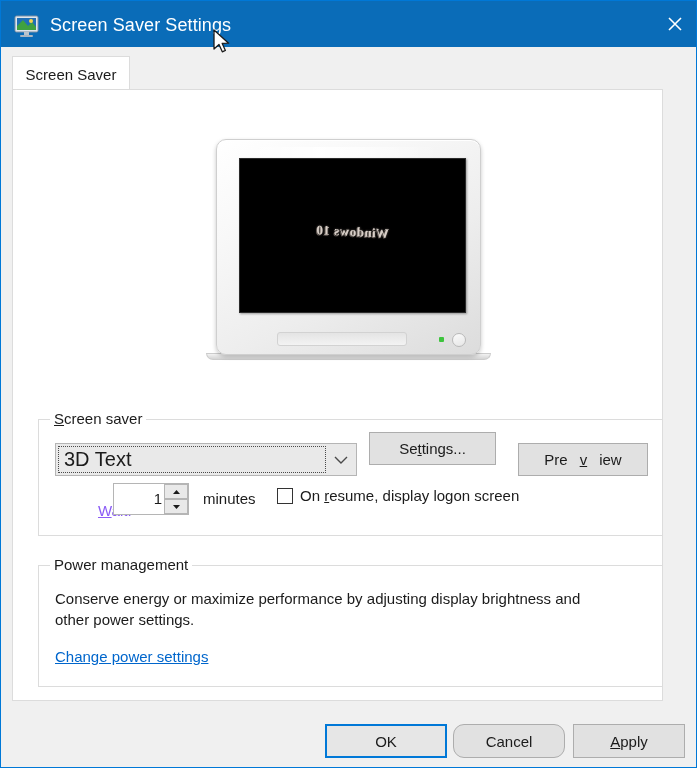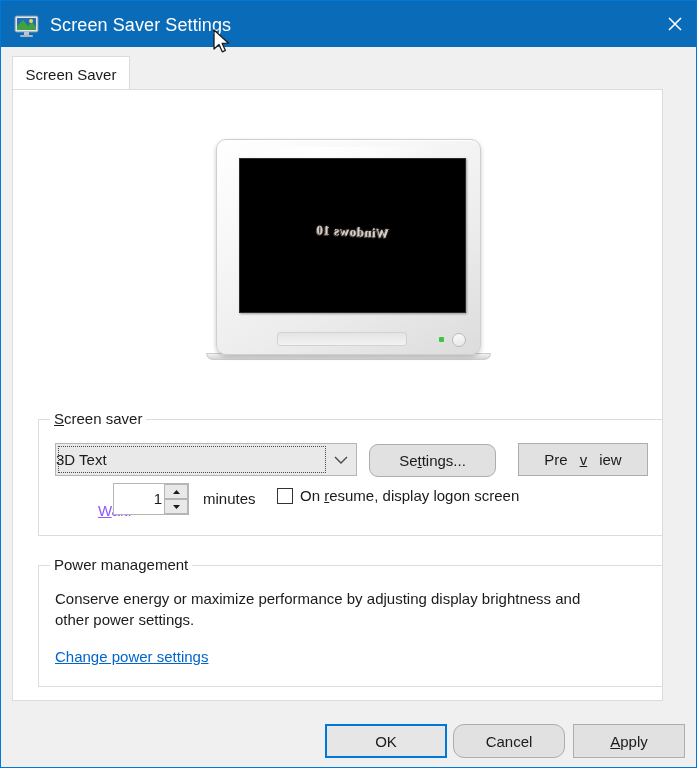--- a/index.html
+++ b/index.html
@@ -218,22 +218,22 @@
     display: flex;
     align-items: center;
   }
   .combo-focus {
     position: absolute;
     left: 2px; top: 2px; right: 30px; bottom: 2px;
     border: 1px dotted #4a4a4a;
   }
   .combo-value {
     position: relative;
-    margin-left: 0;
-    font-size: 15px;
+    margin-left: 8px;
+    font-size: 20px;
     color: #1b1b1b;
   }
   .combo-arrow {
     position: absolute;
     right: 0; top: 0;
     width: 30px; height: 31px;
     display: flex;
     align-items: center;
     justify-content: center;
   }
@@ -243,21 +243,21 @@
     background: #e1e1e1;
     border: 1px solid #adadad;
     box-sizing: border-box;
     font-size: 15px;
     color: #1b1b1b;
     display: flex;
     align-items: center;
     justify-content: center;
     white-space: nowrap;
   }
-  #btn-settings { position: absolute; left: 330px; top: 24px; width: 127px; height: 33px; border-radius: 9px; }
+  #btn-settings { position: absolute; left: 330px; top: 12px; width: 127px; height: 33px; }
   #btn-preview  { position: absolute; left: 479px; top: 23px; width: 130px; height: 33px; gap: 12px; }
 
   
   .wait-label {
     position: absolute;
     left: 16px; top: 82px;
     font-size: 15px; color: #8b5cf6; margin-left: 43px;
   }
   .spinner {
     position: absolute;

